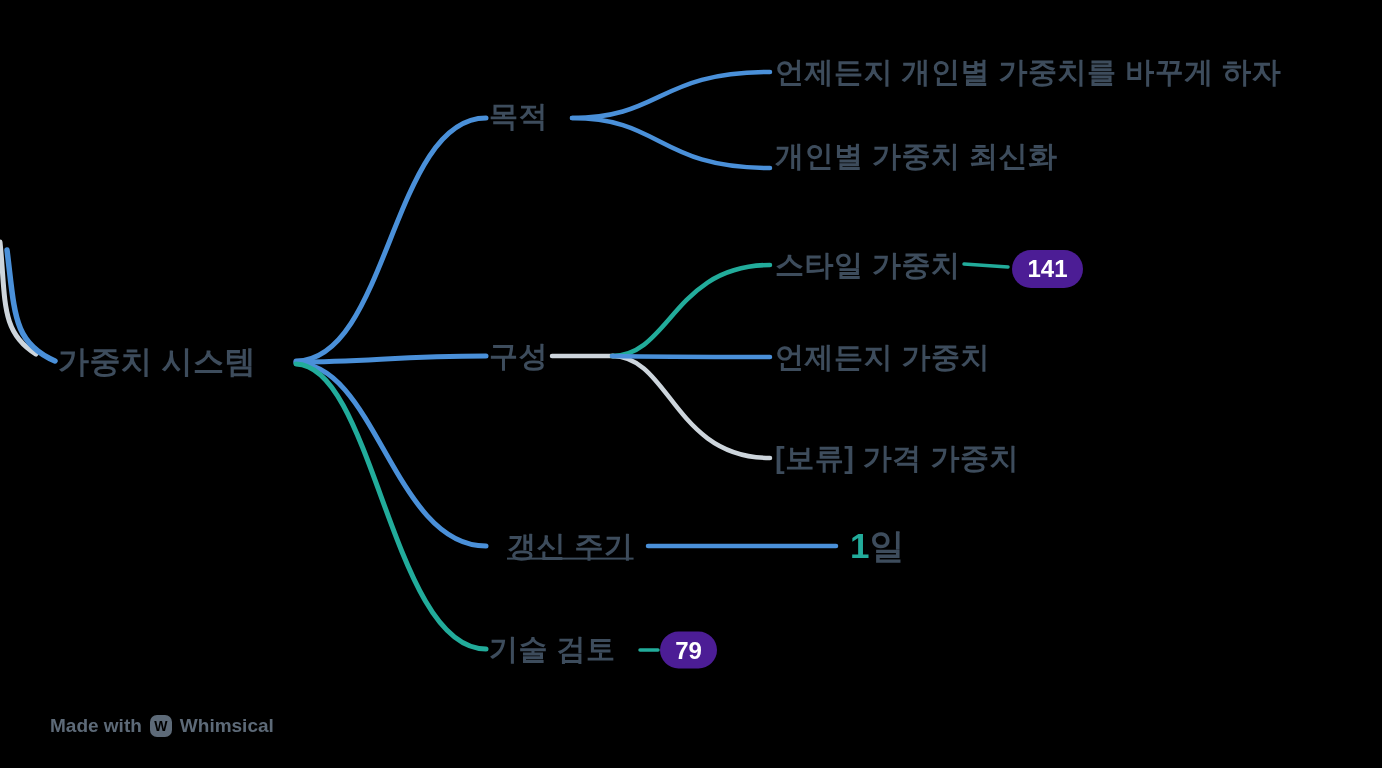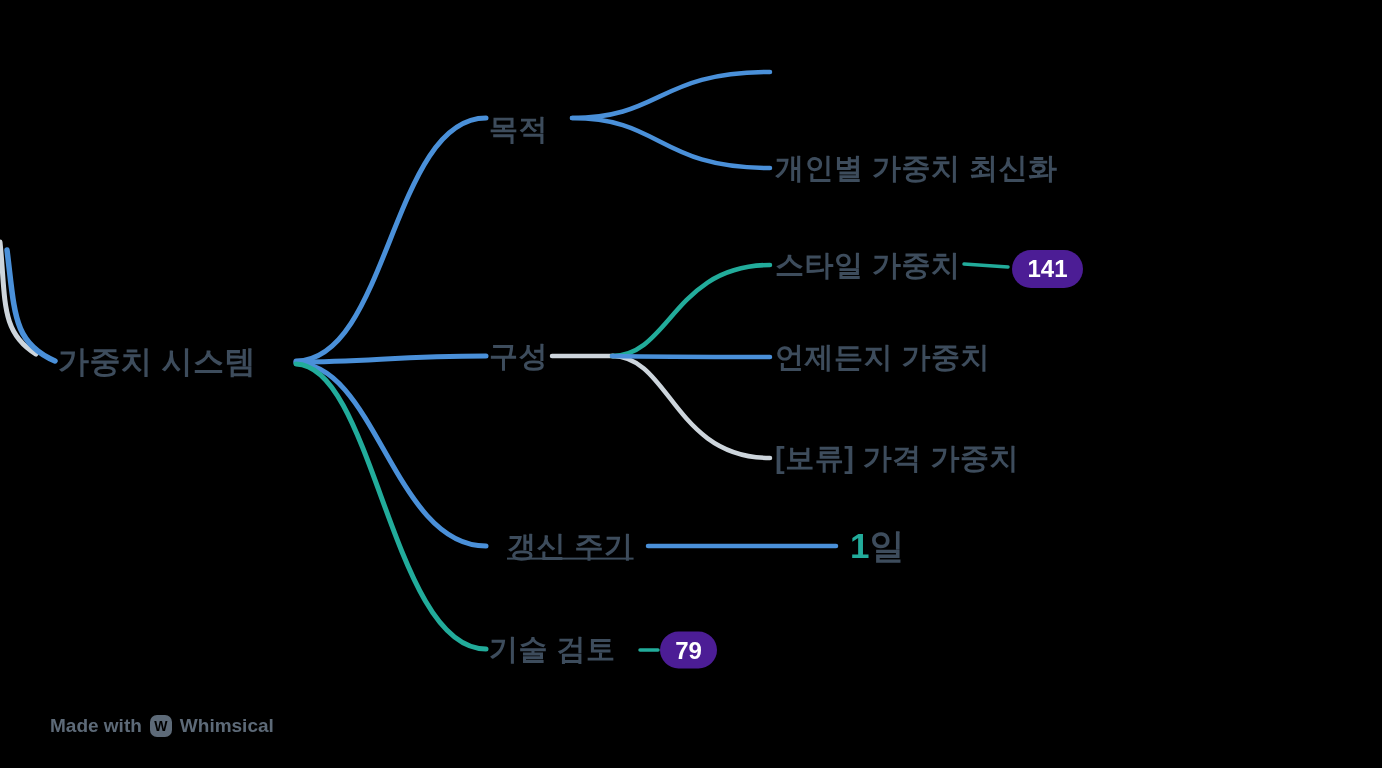--- a/index.html
+++ b/index.html
@@ -99,22 +99,23 @@
 
     <path d="M 296 363 C 376 363, 394 546, 486 546" stroke="#4a90d9" stroke-width="5" stroke-linecap="round"></path>
     <path d="M 648 546 L 836 546" stroke="#4a90d9" stroke-width="4.5" stroke-linecap="round"></path>
 
     <path d="M 296 364 C 374 366, 392 649, 486 649" stroke="#22ac9b" stroke-width="5" stroke-linecap="round"></path>
     <path d="M 640 650 L 658 650" stroke="#22ac9b" stroke-width="3.5" stroke-linecap="round"></path>
   </svg>
 
   <div class="node root-node" style="left:58px; top:362px;">가중치 시스템</div>
 
-  <div class="node branch-node" style="left:489px; top:129px;">목적</div>
-  <div class="node leaf-node" style="left:775px; top:168px;">개인별 가중치 최신화</div>
+  <div class="node branch-node" style="left:489px; top:116px;">목적</div>
+  <div class="node leaf-node" style="left:775px; top:72px;">언제든지 개인별 가중치를 바꾸게 하자</div>
+  <div class="node leaf-node" style="left:775px; top:156px;">개인별 가중치 최신화</div>
 
   <div class="node branch-node" style="left:489px; top:356px;">구성</div>
   <div class="node leaf-node" style="left:775px; top:265px;">스타일 가중치</div>
   <div class="badge badge-141">141</div>
   <div class="node leaf-node" style="left:775px; top:357px;">언제든지 가중치</div>
   <div class="node leaf-node" style="left:775px; top:458px;text-align:right;">[보류] 가격 가중치</div>
 
   <div class="node branch-node" style="left:507px; top:546px;text-decoration:underline;">갱신 주기</div>
   <div class="value-node" style="left:850px; top:546px;">
     <span class="value-number">1</span><span class="value-unit">일</span>

